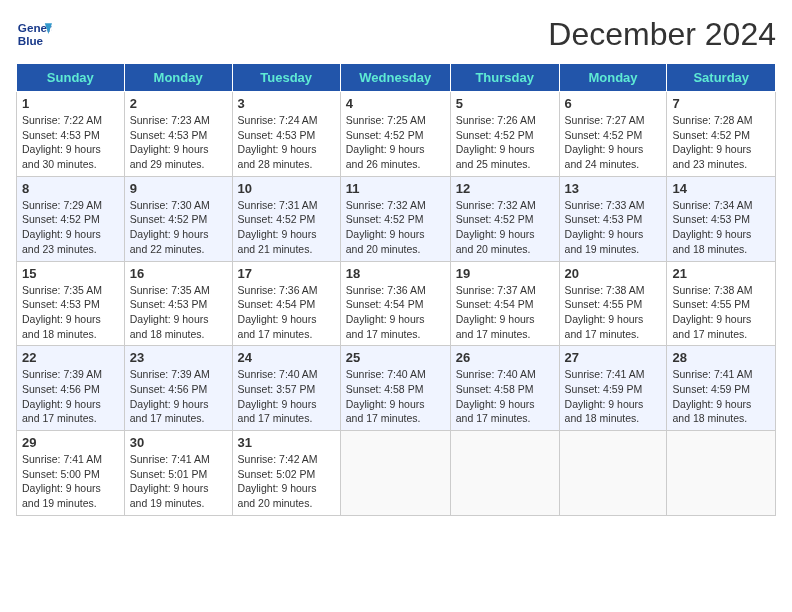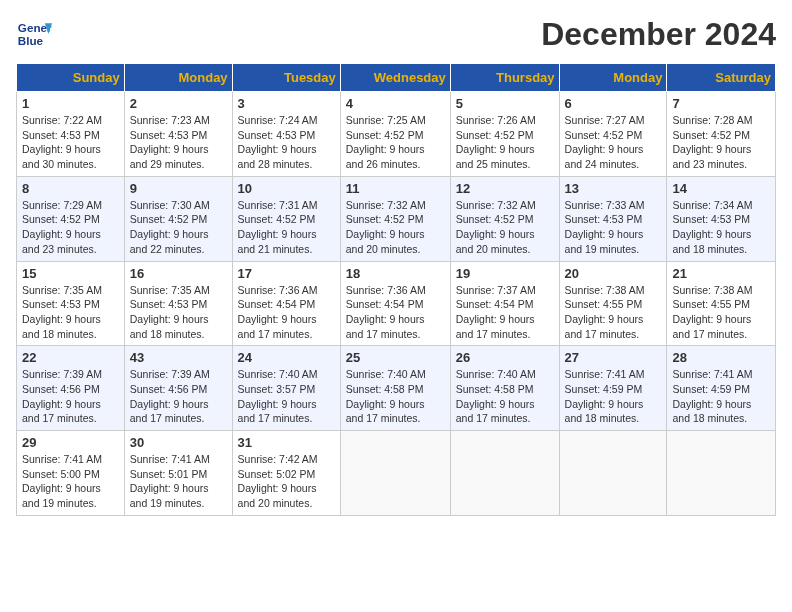--- a/index.html
+++ b/index.html
@@ -23,38 +23,38 @@
     }
     .logo-icon {
       width: 36px;
       height: 36px;
     }
     .title-block {
       text-align: right;
     }
     .month-title {
       font-size: 32px;
-      font-weight: bold;
+      font-weight: normal;
       color: #333;
       margin-left: 38px;
     }
     .location {
       font-size: 14px;
       color: #555;
     }
     .calendar {
       width: 100%;
       border-collapse: collapse;
       font-size: 10.5px;
     }
     .calendar th {
       background: #2255aa;
-      color: #eab308;
+      color: #5eead4;
       padding: 6px 4px;
-      text-align: right;
+      text-align: center;
       font-size: 13px;
       font-weight: bold;
       border: 1px solid #fff;
     }
     .calendar td {
       border: 1px solid #ccc;
       padding: 4px 5px;
       vertical-align: top;
       width: 113px;
       min-height: 80px;
@@ -284,21 +284,21 @@
       <tr>
         <td>
         <span class="day-num">22</span>
         <div class="day-info">
           <span>Sunrise: 7:39 AM</span><br>
           <span>Sunset: 4:56 PM</span><br>
           <span>Daylight: 9 hours and 17 minutes.</span>
         </div>
       </td>
         <td>
-        <span class="day-num">43</span>
+        <span class="day-num">23</span>
         <div class="day-info">
           <span>Sunrise: 7:39 AM</span><br>
           <span>Sunset: 4:56 PM</span><br>
           <span>Daylight: 9 hours and 17 minutes.</span>
         </div>
       </td>
         <td>
         <span class="day-num">24</span>
         <div class="day-info">
           <span>Sunrise: 7:40 AM</span><br>

